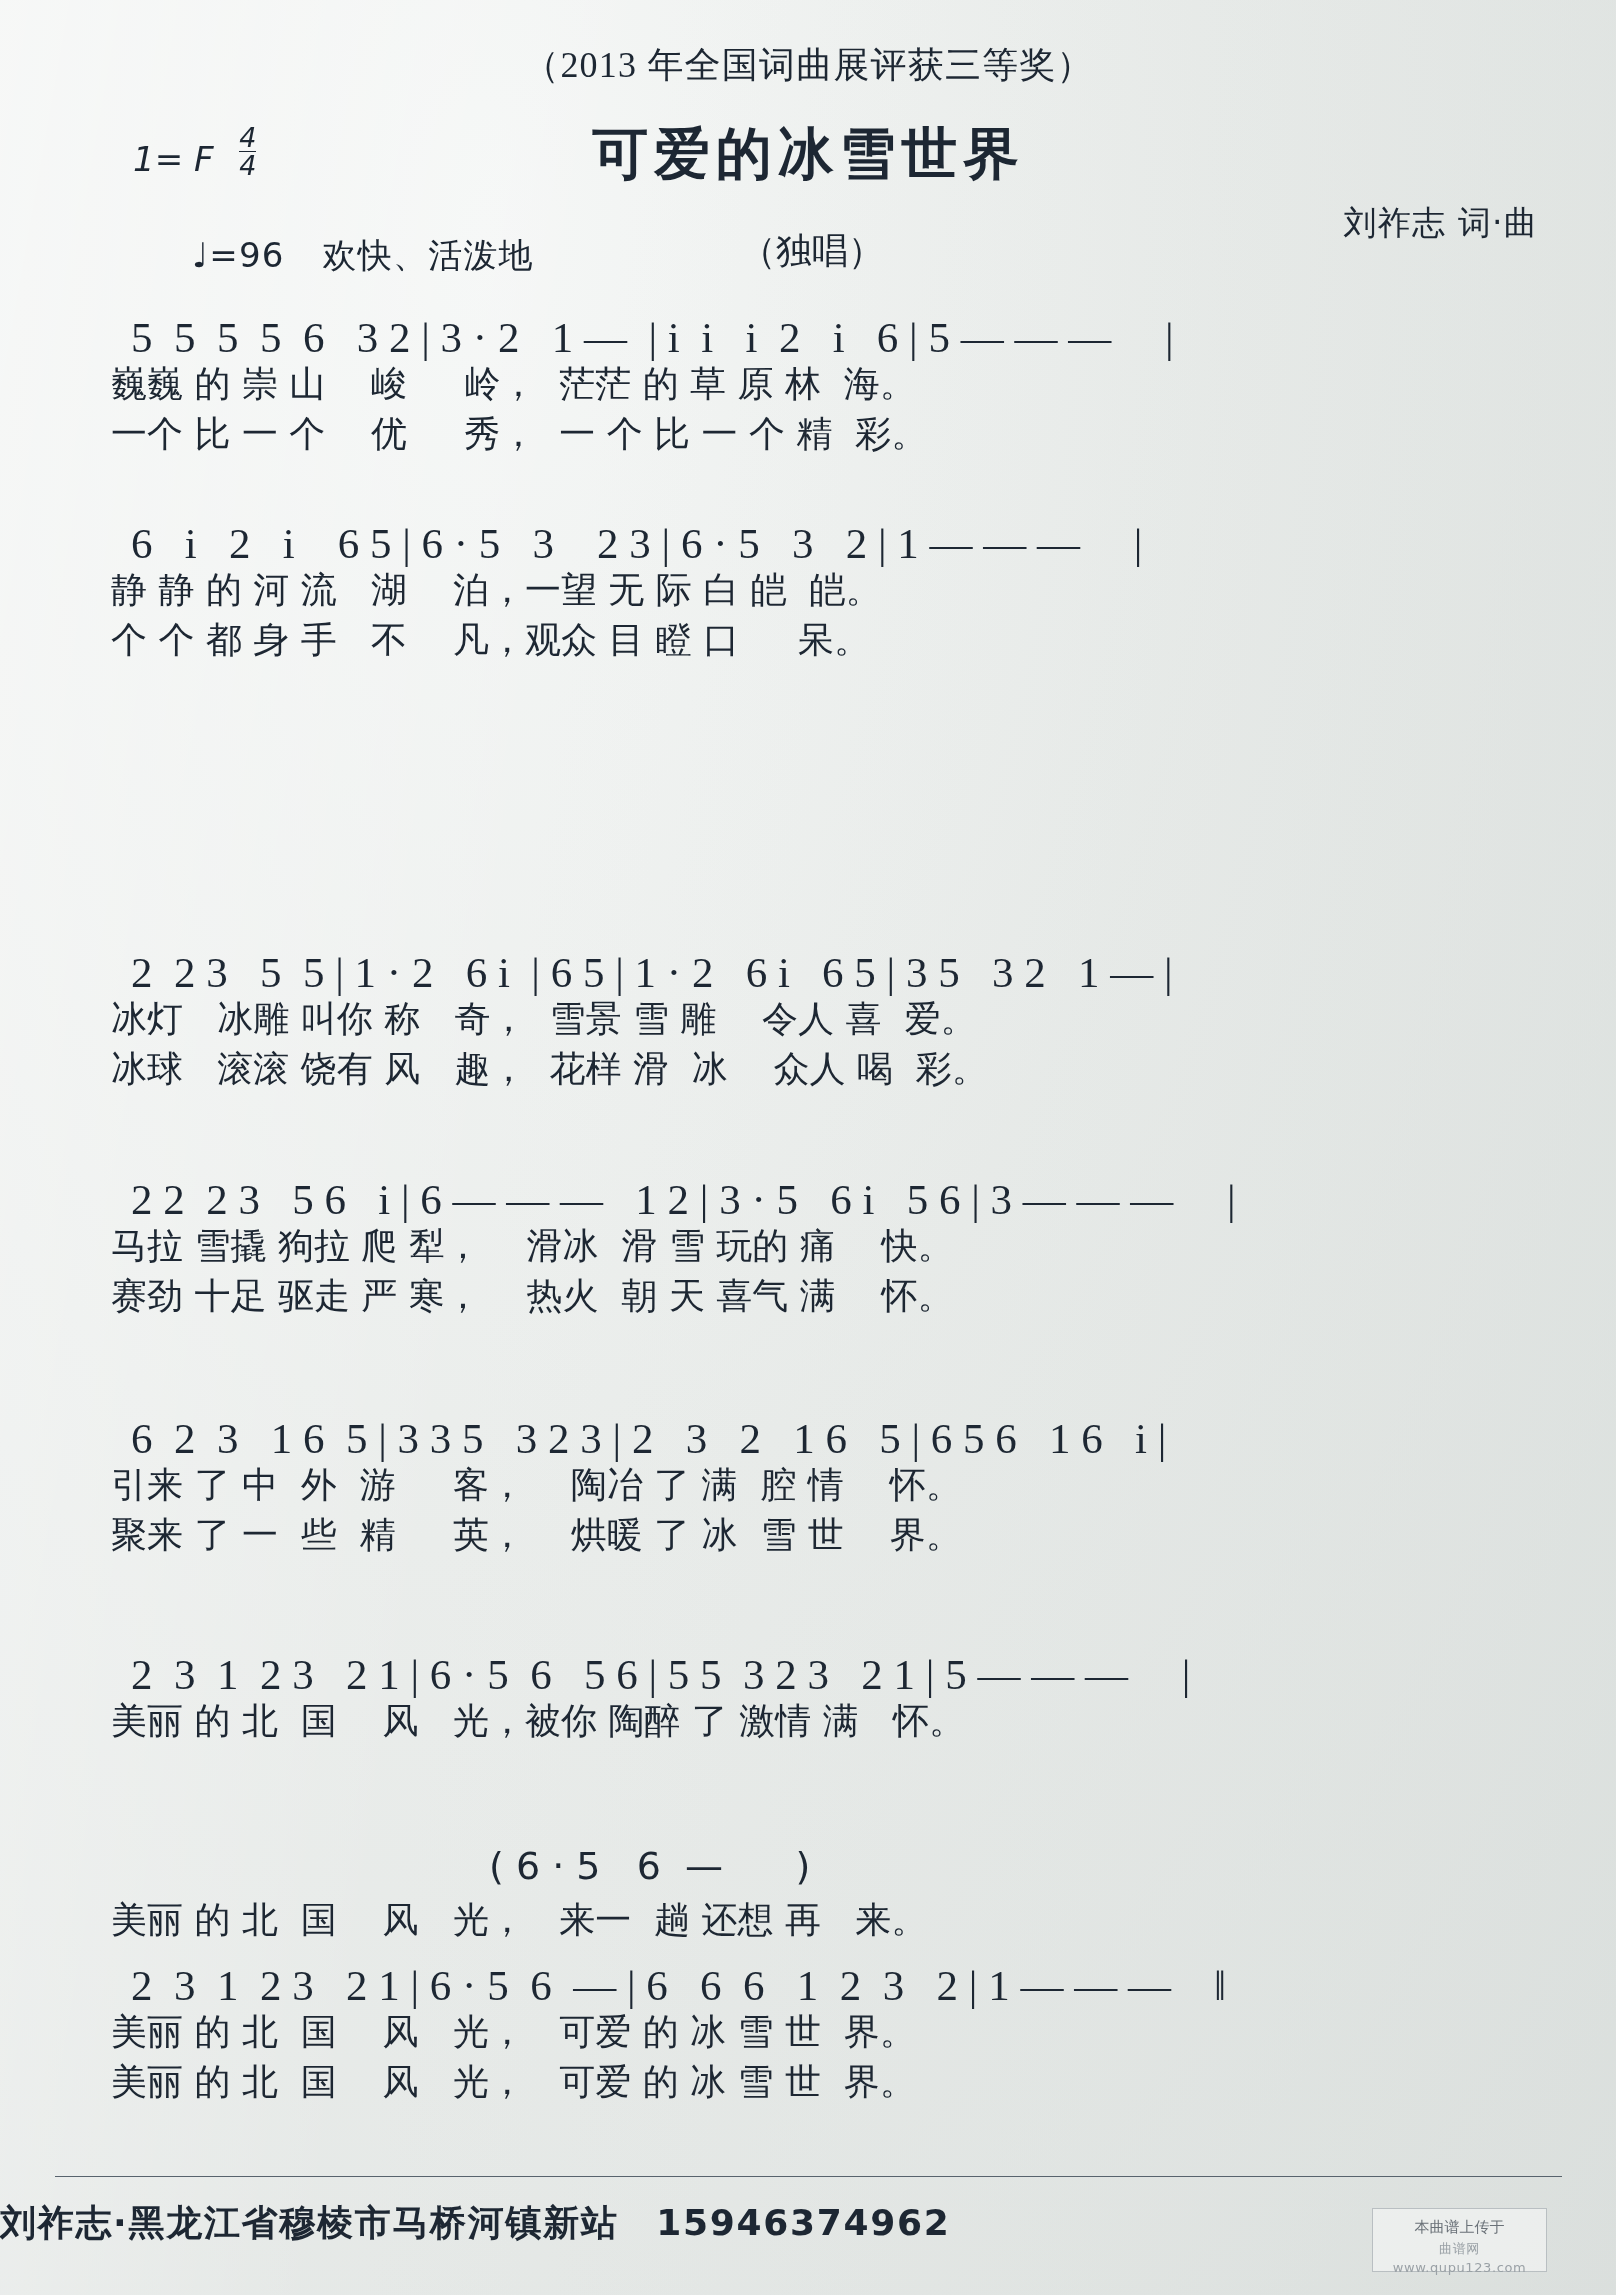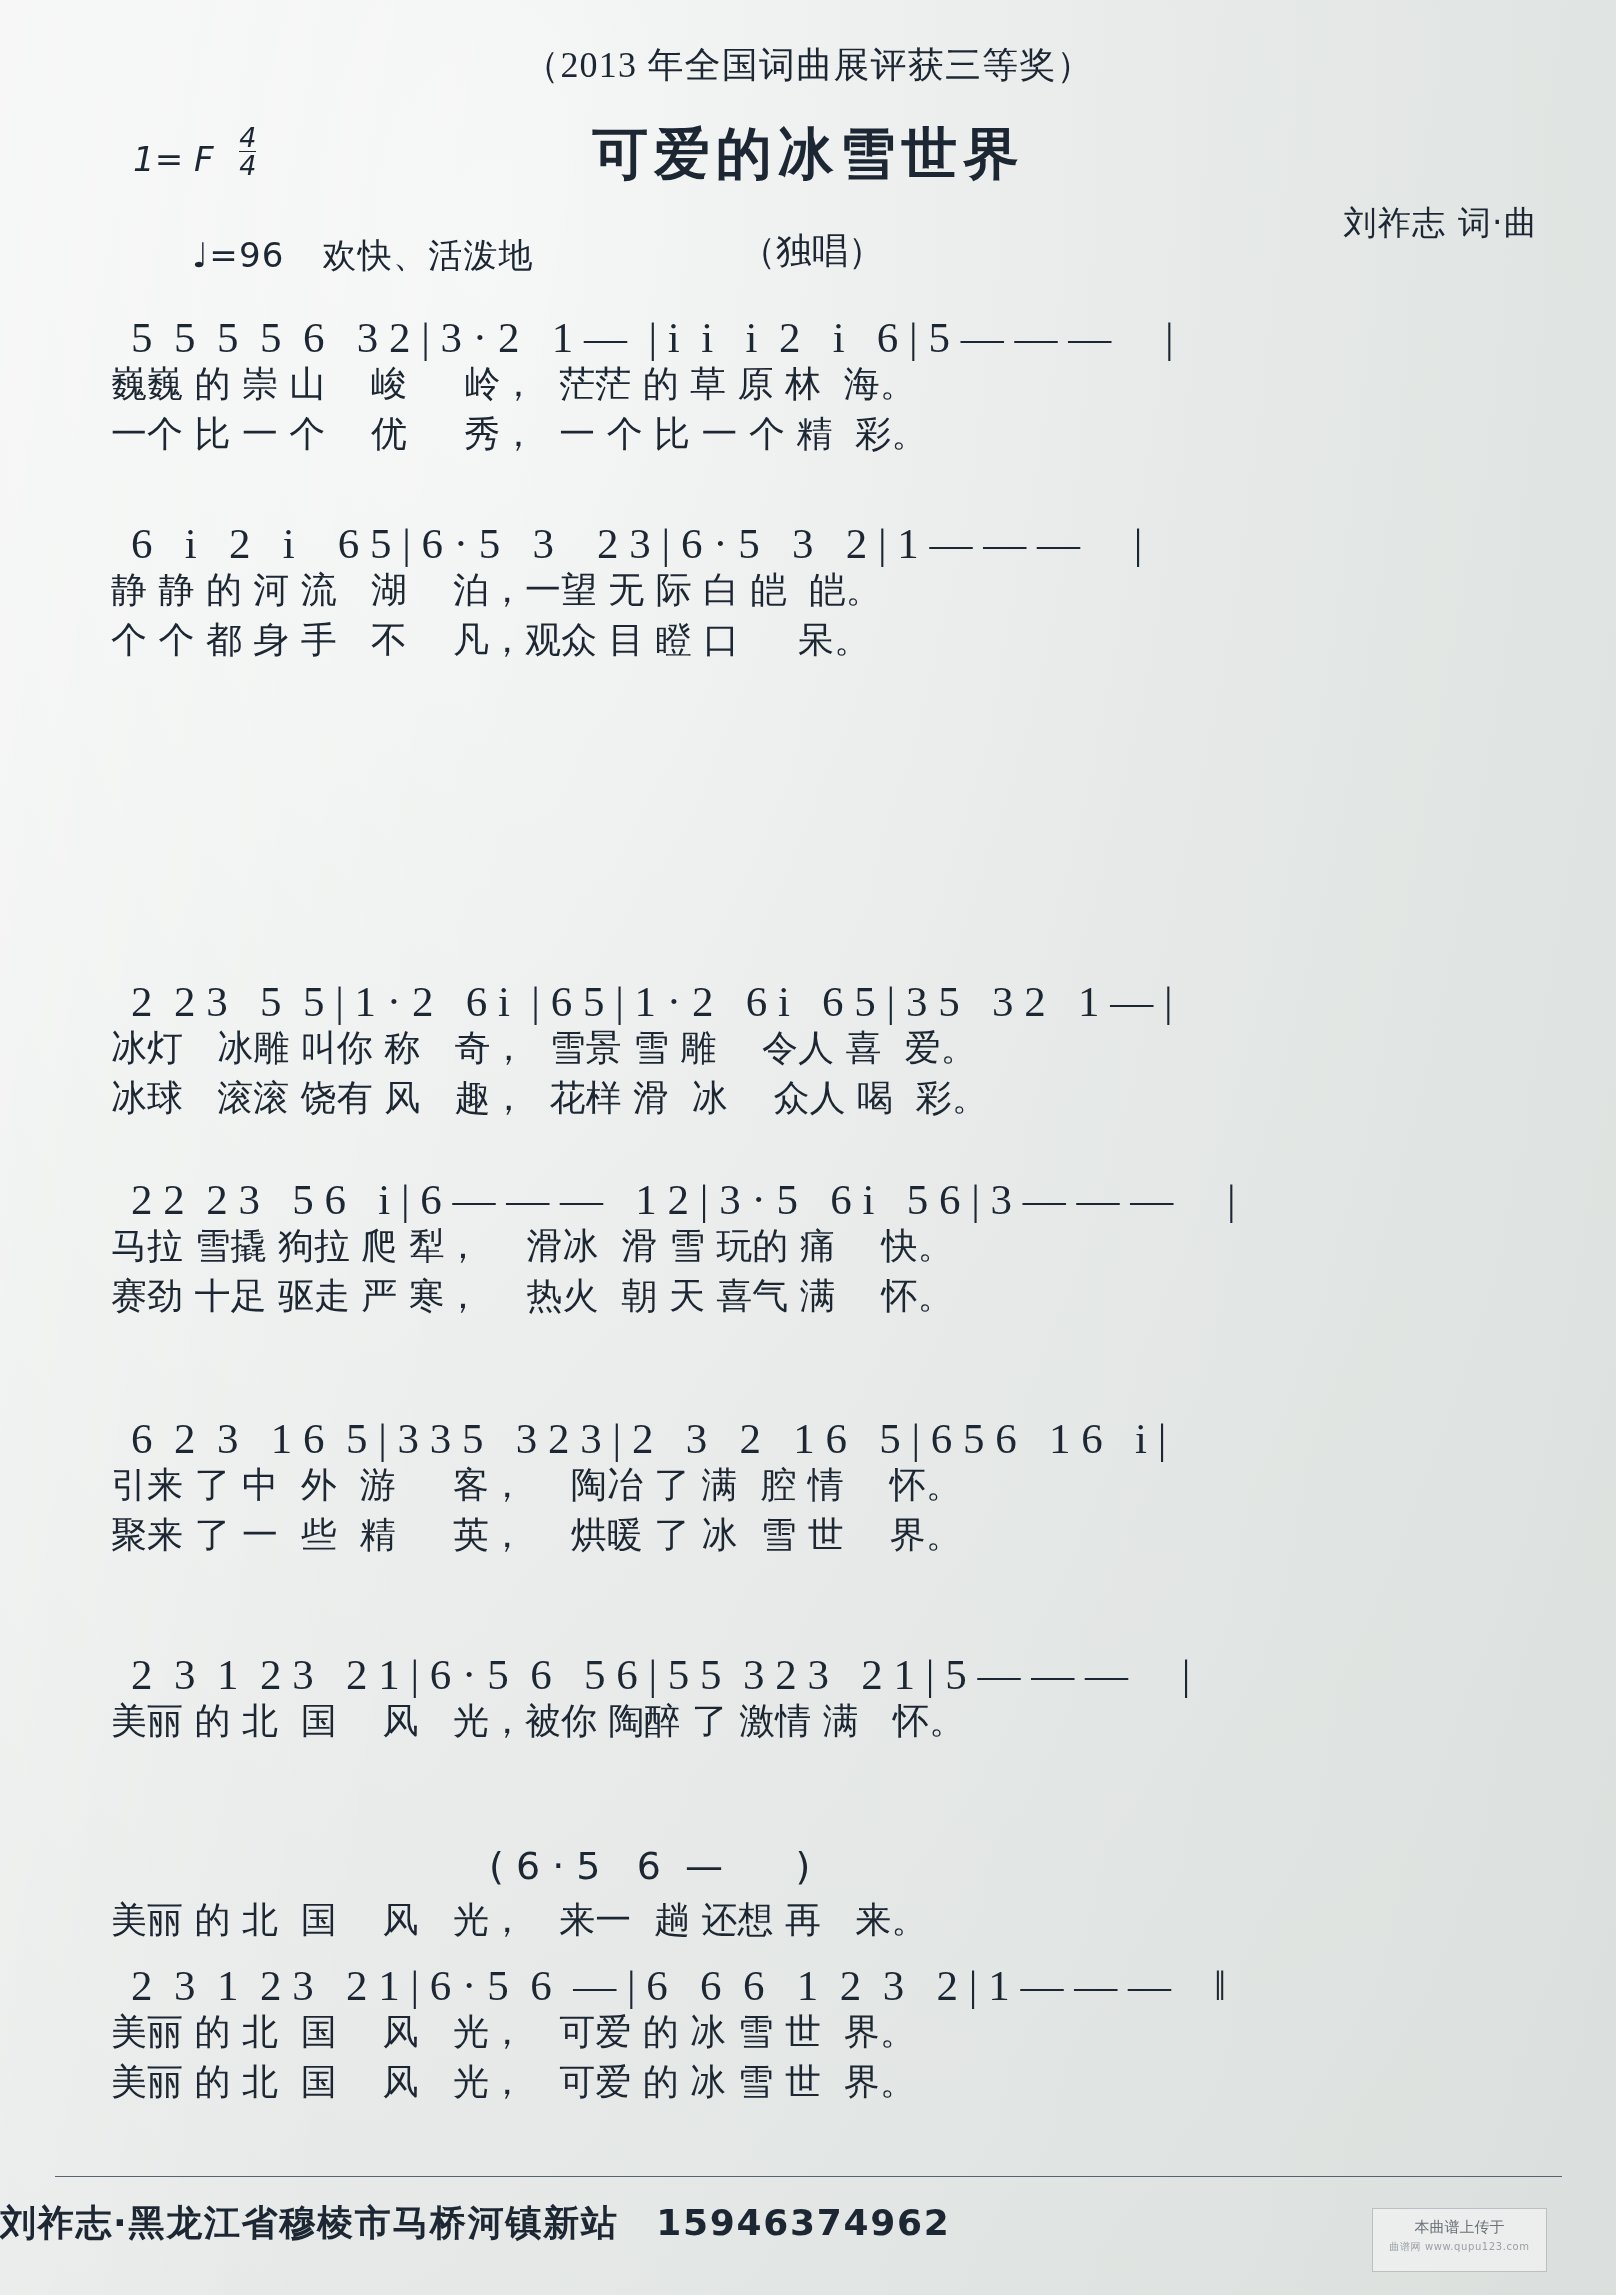--- a/index.html
+++ b/index.html
@@ -96,21 +96,21 @@
   }
   .stamp{
     position:absolute;right:70px;top:2208px;
     width:175px;height:64px;
     border:1.2px solid #b9bfc2;
     background:rgba(255,255,255,0.45);
     font-size:15px;color:#6a7178;
     line-height:1.5;text-align:center;
     padding-top:7px;box-sizing:border-box;
   }
-  .stamp .s2{color:#9aa1a6;font-size:10px;letter-spacing:0.6px;}
+  .stamp .s2{color:#9aa1a6;font-size:13px;letter-spacing:0.6px;}
 </style>
 </head>
 <body>
 
 <div id="sheet">
 
   <div class="award ink">（2013 年全国词曲展评获三等奖）</div>
 
   <div class="title ink">可爱的冰雪世界</div>
 
@@ -137,21 +137,21 @@
     <div class="lyric lyric2 ink">一个 比 一 个    优     秀，  一 个 比 一 个 精  彩。</div>
   </div>
 
   <div class="system" style="top:521px;">
     <div class="notes ink">6   i   2   i    6 5 | 6 · 5   3    2 3 | 6 · 5   3   2 | 1 — — —     |</div>
     <div class="lyric ink">静 静 的 河 流   湖    泊，一望 无 际 白 皑  皑。</div>
     <div class="lyric lyric2 ink">个 个 都 身 手   不    凡，观众 目 瞪 口 　 呆。</div>
   </div>
 
 
-  <div class="system" style="top:979px;">
+  <div class="system" style="top:950px;">
     <div class="notes ink">2  2 3   5  5 | 1 · 2   6 i  | 6 5 | 1 · 2   6 i   6 5 | 3 5   3 2   1 — |</div>
     <div class="lyric ink">冰灯   冰雕 叫你 称   奇，  雪景 雪 雕    令人 喜  爱。</div>
     <div class="lyric lyric2 ink">冰球   滚滚 饶有 风   趣，  花样 滑  冰    众人 喝  彩。</div>
   </div>
 
   <div class="system" style="top:1177px;">
     <div class="notes ink">2 2  2 3   5 6   i | 6 — — —   1 2 | 3 · 5   6 i   5 6 | 3 — — —     |</div>
     <div class="lyric ink">马拉 雪撬 狗拉 爬 犁，    滑冰  滑 雪 玩的 痛    快。</div>
     <div class="lyric lyric2 ink">赛劲 十足 驱走 严 寒，    热火  朝 天 喜气 满    怀。</div>
   </div>

